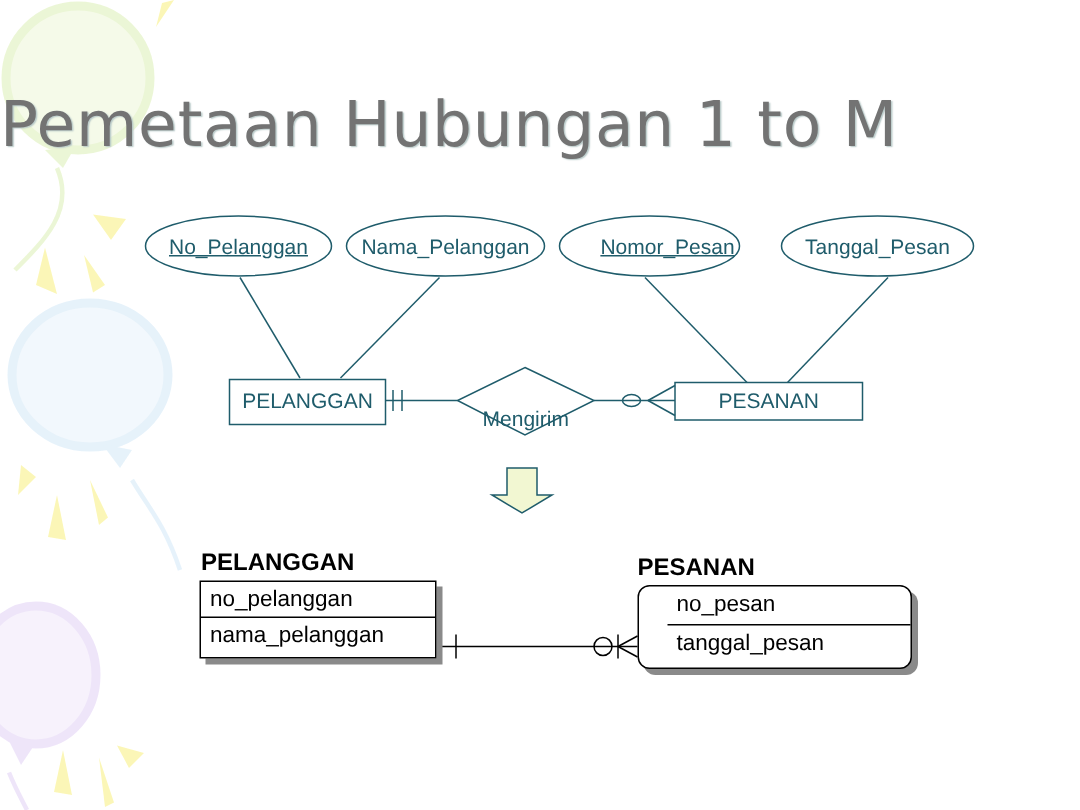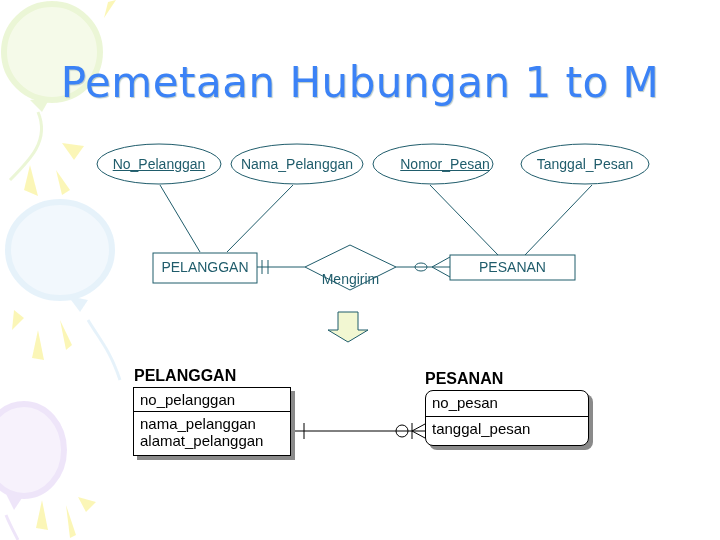--- a/index.html
+++ b/index.html
@@ -1,26 +1,26 @@
 <!DOCTYPE html>
 <html><head>
 <meta charset="utf-8">
 <style>
   html, body { margin:0; padding:0; }
   body { width:720px; height:540px; position:relative; overflow:hidden; background:#ffffff; font-family:"DejaVu Sans", sans-serif; }
   .bg { position:absolute; left:0; top:0; width:720px; height:540px; }
-  .title { position:absolute; left:0; top:58px; width:720px; text-align:center; font-family:"DejaVu Sans", sans-serif; font-size:42px; color:#3b82f6; text-shadow:1px 1px 1px #b8c9c8; letter-spacing:0.5px; }
+  .title { position:absolute; left:0; top:58px; width:720px; font-family:"DejaVu Sans", sans-serif; font-size:42px; color:#737373; text-shadow:1px 1px 1px #b8c9c8; letter-spacing:0.5px; }
   .er { position:absolute; left:0; top:0; width:720px; height:540px; }
   .attr-label, .ent-label, .rel-label { position:absolute; font-family:"Liberation Sans", sans-serif; font-size:14px; color:#1f5c6b; white-space:nowrap; text-align:center; }
   .pk { text-decoration:underline; }
   .tbl-title { position:absolute; font-family:"Liberation Sans", sans-serif; font-weight:bold; font-size:16px; color:#000; }
   .tbl { position:absolute; border:1px solid #000; background:#fff; box-shadow:4px 4px 0 #8a8a8a; font-family:"Liberation Sans", sans-serif; font-size:15px; color:#000; }
   .tbl .sec { padding:3px 6px; line-height:17px; }
   .tbl .sec + .sec { border-top:1px solid #000; }
-  .tbl.round { border-radius:8px; }
+  .tbl.round { border-radius:8px;padding-left:19px; }
 </style>
 </head>
 <body>
 
 <svg class="bg" viewBox="0 0 720 540">
 
   <g opacity="0.55">
     <ellipse cx="52" cy="52" rx="48" ry="48" fill="#eef7d8" stroke="#dcefb5" stroke-width="6"></ellipse>
     <path d="M30 100 L42 112 L50 98 Z" fill="#dcefb5"></path>
     <path d="M38 112 C50 140, 30 160, 10 180" stroke="#dcefb5" stroke-width="3" fill="none"></path>
@@ -107,21 +107,20 @@
 
 <div class="rel-label" style="left:305px; top:259px; width:91px;margin-top:12px;">Mengirim</div>
 
 <div class="tbl-title" style="left:134px; top:367px;">PELANGGAN</div>
 <div class="tbl" style="left:133px; top:387px; width:156px;">
   <div class="sec">
     <div>no_pelanggan</div>
   </div>
   <div class="sec" style="padding-bottom:6px;">
     <div>nama_pelanggan</div>
-    <div>alamat_pelanggan</div>
   </div>
 </div>
 
 <div class="tbl-title" style="left:425px; top:370px;">PESANAN</div>
 <div class="tbl round" style="left:425px; top:390px; width:162px;">
   <div class="sec" style="padding-bottom:5px;">
     <div>no_pesan</div>
   </div>
   <div class="sec" style="padding-bottom:8px;">
     <div>tanggal_pesan</div>

